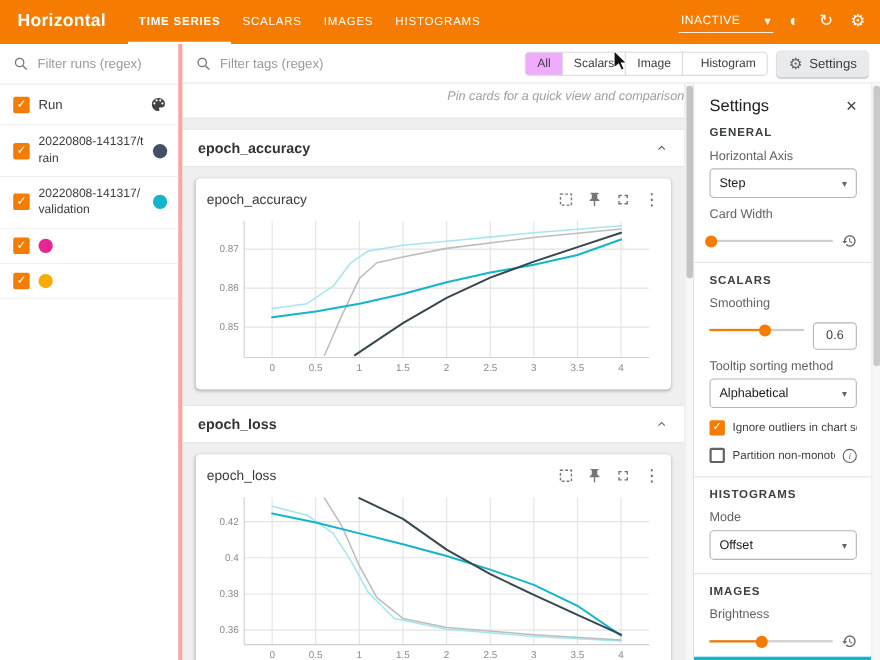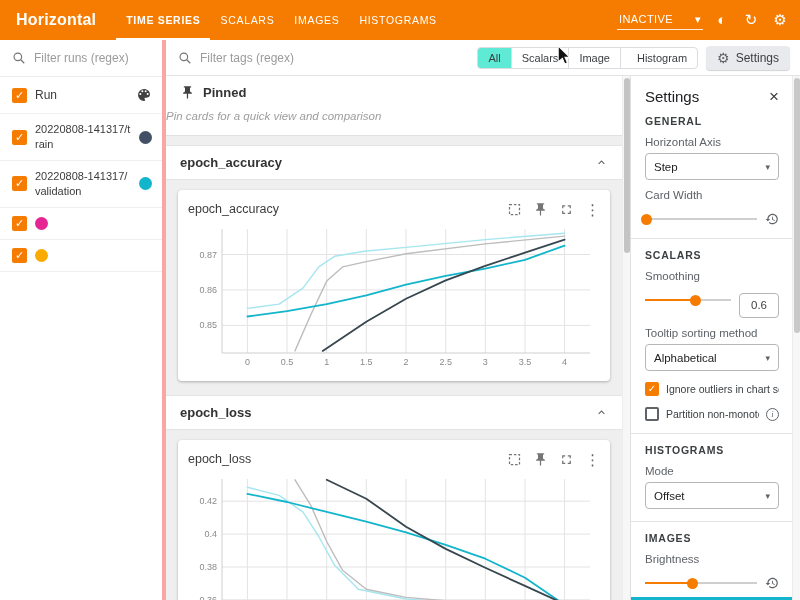--- a/index.html
+++ b/index.html
@@ -42,39 +42,39 @@
   .right-col { flex:1; display:flex; flex-direction:column; min-width:0; }
   .tag-toolbar { height:36px; flex:none; display:flex; align-items:center; gap:8px;
     border-bottom:1px solid #e3e3e3; padding:0 10px 0 12px; background:#fff; }
   .tag-search { display:flex; align-items:center; gap:8px; color:#9b9b9b; font-size:12px;
     flex:1; cursor:text; }
   .chips { display:flex; flex:none; }
   .chip { font-size:11px; padding:4px 10px; border:1px solid #dadce0; background:#fff;
     color:#3c4043; margin-left:-1px; cursor:pointer; white-space:nowrap; }
   .chip:first-child { border-radius:4px 0 0 4px; margin-left:0; }
   .chip:last-child { border-radius:0 4px 4px 0;padding-left:16px; }
-  .chip.selected { background:#5eead4; }
+  .chip.selected { background:#f0abfc; }
   .settings-btn { display:flex; align-items:center; gap:6px; background:#e9eaed;
     border-radius:4px; padding:5px 11px; font-size:12px; color:#3c4043; flex:none;
     box-shadow:0 1px 1px rgba(0,0,0,.18); cursor:pointer; }
   .settings-btn .g { font-size:14px; color:#5f6368; line-height:14px; }
 
   .lower-row { flex:1; display:flex; min-height:0; position:relative; }
 
   
   .main-area { width:464px; flex:none; background:#efefef; position:relative; overflow:hidden;
     padding-right:8px; }
   .main-scrollbar { position:absolute; top:0; right:0; bottom:0; width:8px; background:#f7f7f7;
     border-left:1px solid #ececec; cursor:pointer; }
   .main-scrollbar .thumb { position:absolute; left:1px; width:6px; border-radius:3px;
     background:#c4c4c4; }
   .pinned-card { background:#fff; border-bottom:1px solid #e0e0e0; }
   .pinned-head { display:flex; align-items:center; gap:8px; padding:9px 14px 4px;
     font-size:13px; font-weight:bold; color:#333; }
-  .pinned-empty { text-align:left; font-style:italic; color:#9e9e9e; font-size:11.5px;
+  .pinned-empty { text-align:right; font-style:italic; color:#9e9e9e; font-size:11.5px;
     padding:6px 0 13px; }
   .gap { height:9px; }
   .section-header { background:#fff; display:flex; align-items:center;
     justify-content:space-between; padding:9px 14px; font-size:13px; font-weight:bold;
     color:#333; border-top:1px solid #e4e4e4; border-bottom:1px solid #e4e4e4; cursor:pointer; }
   .card-region { padding:10px 12px 14px; }
   .chart-card { background:#fff; border-radius:4px; box-shadow:0 1px 3px rgba(0,0,0,.28);
     padding:7px 10px 6px; }
   .card-head { display:flex; align-items:center; justify-content:space-between; height:24px; }
   .card-title { font-size:12.5px; color:#3c3c3c; }
@@ -204,26 +204,20 @@
         <span class="g">⚙</span>
         <span>Settings</span>
       </div>
     </div>
 
     <div class="lower-row">
 
       <div class="main-area">
 
         <div class="pinned-card">
-          <div class="pinned-head">
-            <svg width="15" height="15" viewBox="0 0 24 24" fill="#424242">
-              <path d="M16 9V4h1c.55 0 1-.45 1-1s-.45-1-1-1H7c-.55 0-1 .45-1 1s.45 1 1 1h1v5c0 1.66-1.34 3-3 3v2h5.97v7l1 1 1-1v-7H19v-2c-1.66 0-3-1.34-3-3z"></path>
-            </svg>
-            <span>Pinned</span>
-          </div>
           <div class="pinned-empty">Pin cards for a quick view and comparison</div>
         </div>
 
         <div class="gap"></div>
 
         <div class="section-header">
           <span>epoch_accuracy</span>
           <svg width="13" height="13" viewBox="0 0 24 24" fill="#5f6368">
             <path d="M7.4 15.4 12 10.8l4.6 4.6L18 14l-6-6-6 6z"></path>
           </svg>

